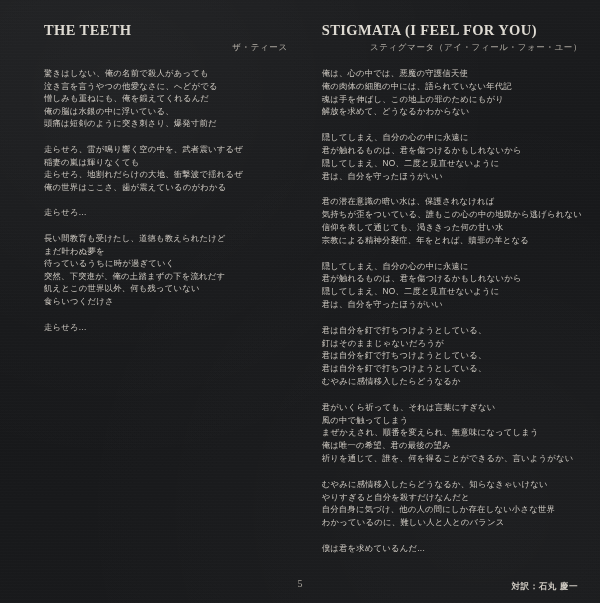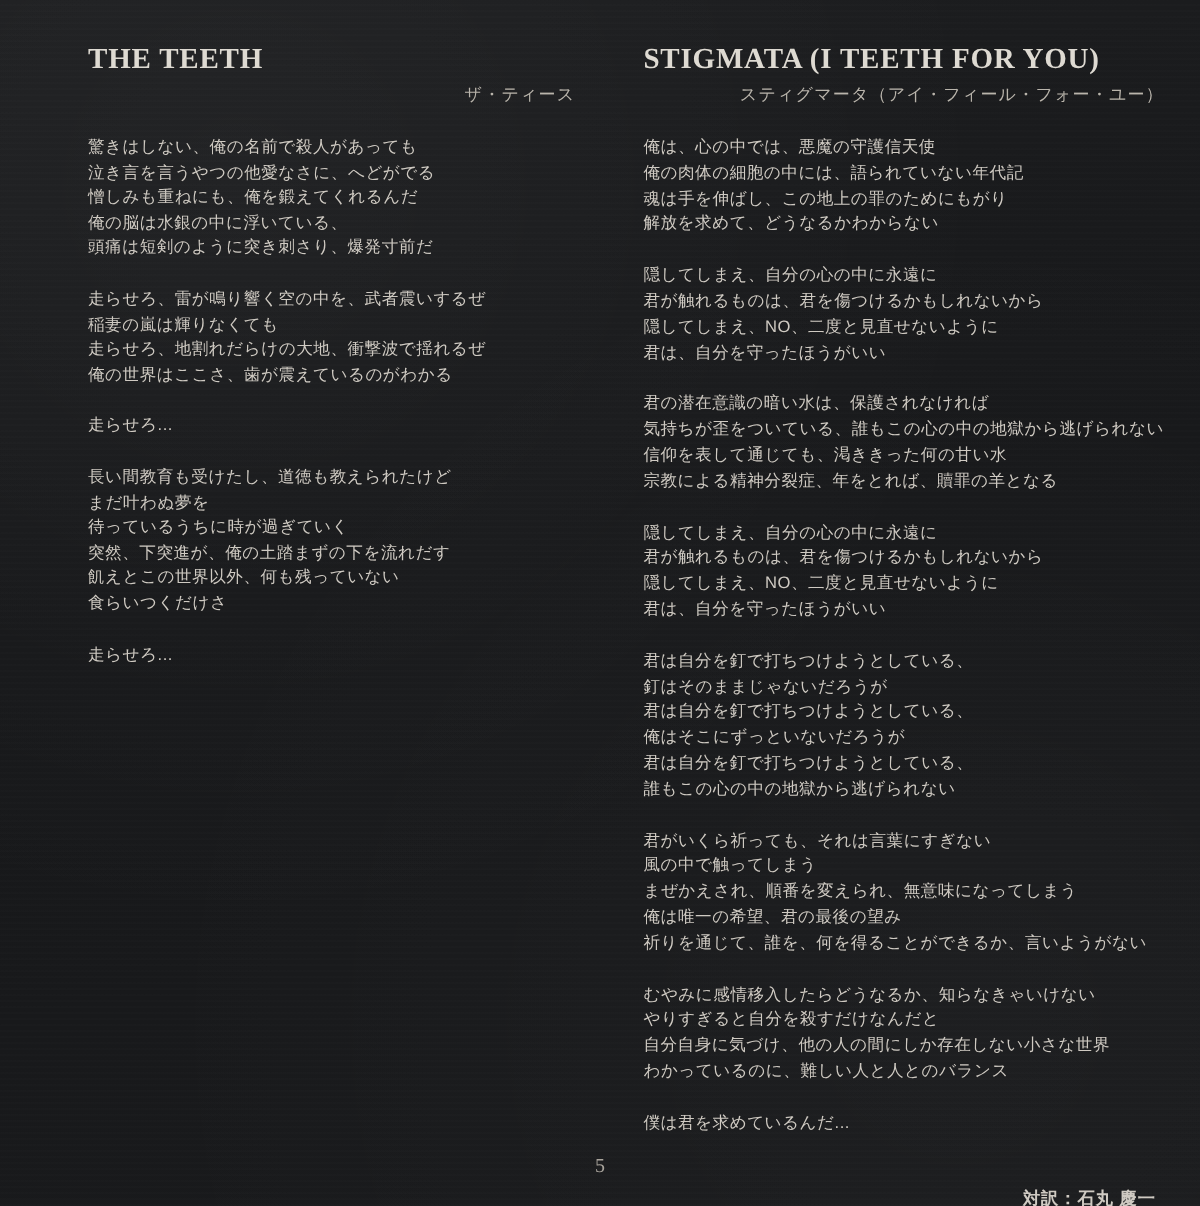--- a/index.html
+++ b/index.html
@@ -137,21 +137,21 @@
         <div class="line">飢えとこの世界以外、何も残っていない</div>
         <div class="line">食らいつくだけさ</div>
       </div>
 
       <div class="stanza">
         <div class="line">走らせろ...</div>
       </div>
     </div>
 
     <div class="col col-right">
-      <h1 class="song-title">STIGMATA (I TEETH FOR YOU)</h1>
+      <h1 class="song-title">STIGMATA (I FEEL FOR YOU)</h1>
       <div class="song-title-ja">スティグマータ（アイ・フィール・フォー・ユー）</div>
 
       <div class="stanza">
         <div class="line">俺は、心の中では、悪魔の守護信天使</div>
         <div class="line">俺の肉体の細胞の中には、語られていない年代記</div>
         <div class="line">魂は手を伸ばし、この地上の罪のためにもがり</div>
         <div class="line">解放を求めて、どうなるかわからない</div>
       </div>
 
       <div class="stanza">
@@ -172,23 +172,22 @@
         <div class="line">隠してしまえ、自分の心の中に永遠に</div>
         <div class="line">君が触れるものは、君を傷つけるかもしれないから</div>
         <div class="line">隠してしまえ、NO、二度と見直せないように</div>
         <div class="line">君は、自分を守ったほうがいい</div>
       </div>
 
       <div class="stanza">
         <div class="line">君は自分を釘で打ちつけようとしている、</div>
         <div class="line">釘はそのままじゃないだろうが</div>
         <div class="line">君は自分を釘で打ちつけようとしている、</div>
-        <div class="line">俺はそこにずっといないだろうが</div>
         <div class="line">君は自分を釘で打ちつけようとしている、</div>
-        <div class="line">誰もこの心の中の地獄から逃げられない</div>
+        <div class="line">むやみに感情移入したらどうなるか</div>
       </div>
 
       <div class="stanza">
         <div class="line">君がいくら祈っても、それは言葉にすぎない</div>
         <div class="line">風の中で触ってしまう</div>
         <div class="line">まぜかえされ、順番を変えられ、無意味になってしまう</div>
         <div class="line">俺は唯一の希望、君の最後の望み</div>
         <div class="line">祈りを通じて、誰を、何を得ることができるか、言いようがない</div>
       </div>
 

